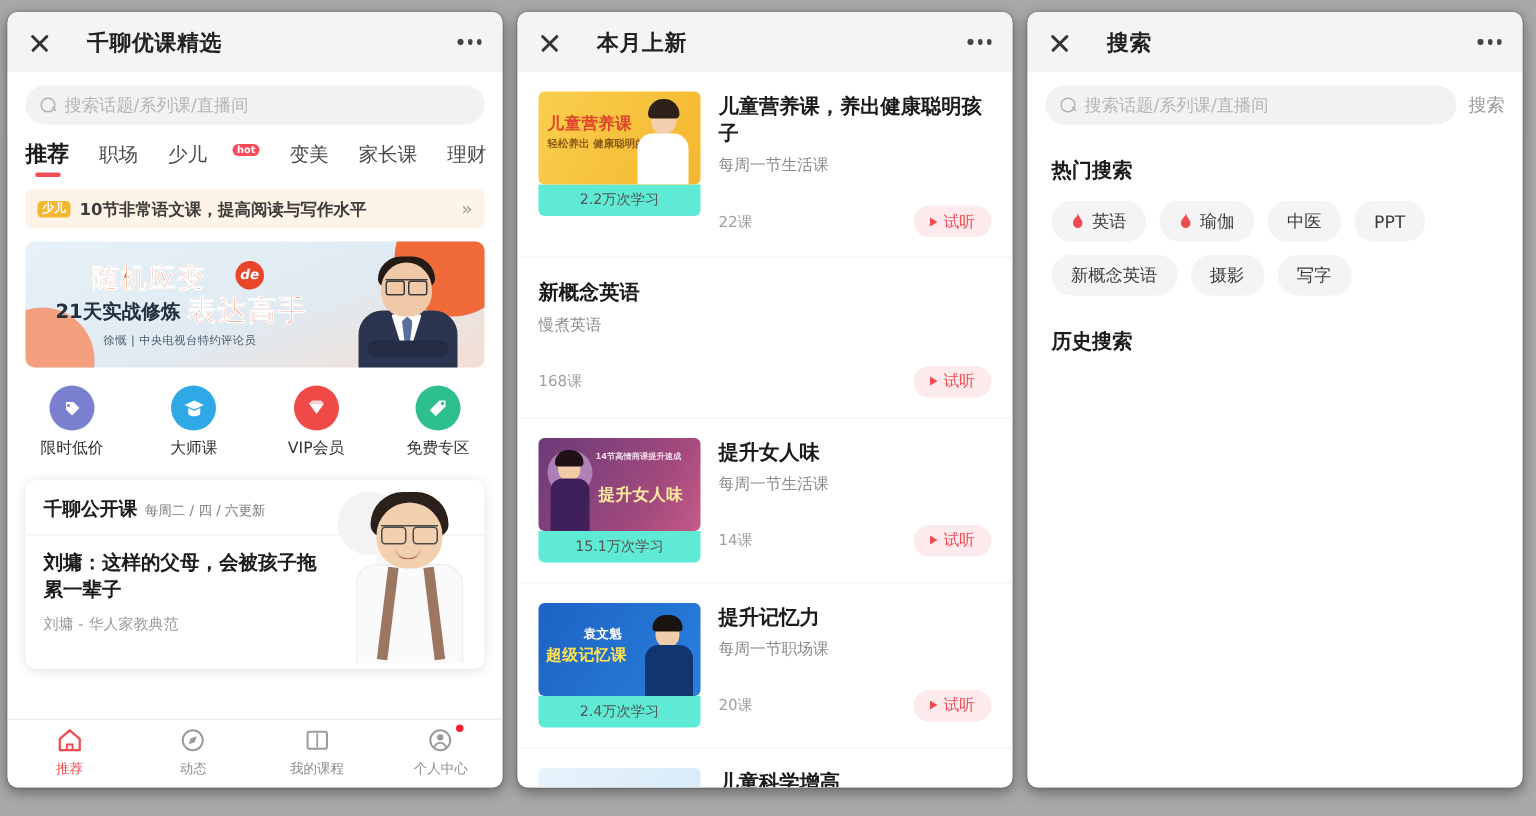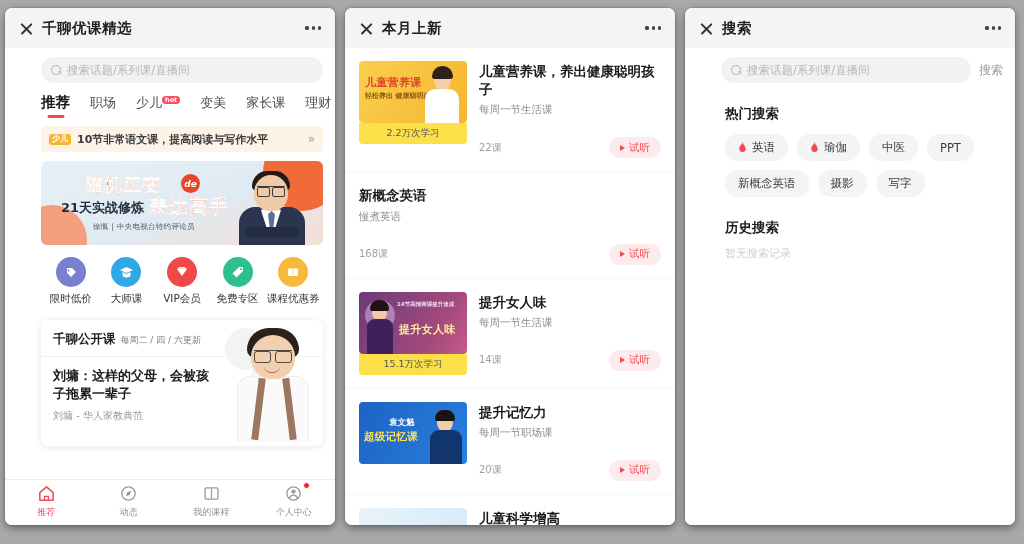--- a/index.html
+++ b/index.html
@@ -24,37 +24,37 @@
     display: flex; flex-direction: column;
   }
 
   
   .hdr {
     flex: 0 0 auto;
     height: 40px;
     background: #f4f4f4;
     display: flex; align-items: center;
     padding: 0 14px;
-    gap: 8px;
+    gap: 24px;
   }
   .close-x {
     width: 15px; height: 15px; position: relative; flex: 0 0 auto;
   }
   .close-x:before, .close-x:after {
     content: ""; position: absolute; left: 0; top: 7px;
     width: 15px; height: 1.6px; background: #333; border-radius: 1px;
   }
   .close-x:before { transform: rotate(45deg); }
   .close-x:after  { transform: rotate(-45deg); }
   .hdr-title { font-size: 14.5px; color: #222; font-weight: 600; letter-spacing: .5px; }
   .dots { margin-left: auto; display: flex; gap: 3px; align-items: center; }
   .dots i { width: 3.2px; height: 3.2px; border-radius: 50%; background: #444; display: block; }
 
   
-  .body { flex: 1 1 auto; overflow: hidden; position: relative; background: #fff; padding-left: 24px; }
+  .body { flex: 1 1 auto; overflow: hidden; position: relative; background: #fff; }
 
   
   .searchwrap { padding: 9px 12px 6px 12px; background: #fff; display: flex; align-items: center; gap: 8px; }
   .searchbox {
     flex: 1 1 auto; height: 26px; background: #f2f2f3;
     border-radius: 13px; display: flex; align-items: center;
     padding: 0 10px; gap: 6px;
   }
   .mag { width: 10px; height: 10px; position: relative; flex: 0 0 auto; }
   .mag:before {
@@ -72,21 +72,21 @@
   .tabs { display: flex; align-items: flex-end; gap: 20px; padding: 4px 12px 0 12px; }
   .tab { position: relative; padding-bottom: 8px; font-size: 13px; color: #4a4a4a; white-space: nowrap; }
   .tab.active { color: #1a1a1a; font-weight: 700; font-size: 14.5px; }
   .tab.active:after {
     content: ""; position: absolute; left: 50%; transform: translateX(-50%);
     bottom: 2px; width: 17px; height: 2.6px; background: #ef4c52; border-radius: 2px;
   }
   .hotbadge {
     display: inline-block; vertical-align: super;
     background: #fa4a5b; color: #fff; font-size: 6.5px; font-weight: 700;
-    border-radius: 5px; padding: 1px 3px; margin-left: 0; line-height: 1;
+    border-radius: 5px; padding: 1px 3px; margin-left: 17px; line-height: 1;
   }
 
   
   .notice {
     margin: 6px 12px 0 12px; height: 26px; background: #fdf3e6;
     border-radius: 4px; display: flex; align-items: center; padding: 0 8px; gap: 6px;
   }
   .nbadge {
     background: #f5b731; color: #fff; font-size: 8px; font-weight: 700;
     border-radius: 3px; padding: 1.5px 3px; line-height: 1; flex: 0 0 auto;
@@ -168,21 +168,21 @@
   .bn .bl { font-size: 9px; color: #8d8d8d; }
   .bn.active .bl { color: #ef4c52; }
   .reddot { position: absolute; right: 16px; top: -2px; width: 7px; height: 7px; border-radius: 50%; background: #f5222d; border: 1.3px solid #fff; }
 
   
   .clist { padding: 0; background: #fff; }
   .crow { display: flex; gap: 12px; padding: 13px 14px 13px 14px; align-items: flex-start; position: relative; }
   .crow + .crow { border-top: 1px solid #f5f5f5; }
   .thumbwrap { flex: 0 0 auto; width: 108px; }
   .thumb { width: 108px; height: 62px; border-radius: 4px; overflow: hidden; position: relative; }
-  .learn { width: 108px; height: 21px; background: #fde047; border-radius: 0 0 4px 4px; display: flex; align-items: center; justify-content: center; font-size: 9.5px; color: #555; }
+  .learn { width: 108px; height: 21px; background: #5eead4; border-radius: 0 0 4px 4px; display: flex; align-items: center; justify-content: center; font-size: 9.5px; color: #555; }
   .cinfo { flex: 1 1 auto; min-width: 0; padding-top: 1px; }
   .ctitle { font-size: 13.5px; font-weight: 700; color: #1b1b1b; line-height: 1.35; }
   .csub { font-size: 10.5px; color: #8c8c8c; margin-top: 5px; }
   .cfoot { display: flex; align-items: center; margin-top: 20px; }
   .ccount { font-size: 10px; color: #a0a0a0; }
   .trybtn {
     margin-left: auto; background: #fdeaec; color: #ef4c52; font-size: 10.5px;
     border-radius: 11px; padding: 3.5px 11px; display: flex; align-items: center; gap: 4px;
   }
   .ptri { width: 0; height: 0; border-left: 5px solid #ef4c52; border-top: 3.2px solid transparent; border-bottom: 3.2px solid transparent; }
@@ -299,29 +299,20 @@
         </div>
         <div class="qi">
           <span class="qc" style="background:#2ec08c">
             <svg width="16" height="16" viewBox="0 0 16 16">
                 <path d="M9 3h4v4l-6.5 6.5L2.5 9.5 9 3z" fill="#fff"></path>
                 <circle cx="11" cy="5" r="1.1" fill="#2ec08c"></circle>
               </svg>
           </span>
           <span class="ql">免费专区</span>
         </div>
-        <div class="qi">
-          <span class="qc" style="background:#f6b93b">
-            <svg width="16" height="16" viewBox="0 0 16 16">
-                <rect x="3" y="4.5" width="10" height="7.5" rx="1" fill="#fff"></rect>
-                <path d="M8 5.5v5" stroke="#f6b93b" stroke-width="1" stroke-dasharray="1.2 1"></path>
-              </svg>
-          </span>
-          <span class="ql">课程优惠券</span>
-        </div>
       </div>
 
       <div class="occard">
         <div class="oc-top">
           <span class="oc-brand">千聊公开课</span>
           <span class="oc-when">每周二 / 四 / 六更新</span>
         </div>
         <div class="oc-title">刘墉：这样的父母，会被孩子拖累一辈子</div>
         <div class="oc-author">刘墉 - 华人家教典范</div>
         <span class="oc-bubble"></span>
@@ -450,20 +441,21 @@
 
       <div class="crow">
         <div class="thumbwrap">
           <div class="thumb th-blue">
             <span class="th-txt" style="left:5px;top:28px;font-size:10.5px;color:#ffe24f">超级记忆课</span>
             <span class="th-txt2" style="left:30px;top:15px;font-size:8.5px;color:#fff">袁文魁</span>
             <span style="position:absolute;right:14px;top:12px;width:16px;height:18px;border-radius:50%;background:#f0cda9"></span>
             <span style="position:absolute;right:12px;top:8px;width:20px;height:11px;border-radius:10px 10px 3px 3px;background:#1a1410"></span>
             <span style="position:absolute;right:5px;top:28px;width:32px;height:34px;background:#12356e;border-radius:9px 9px 0 0"></span>
           </div>
+          <div class="learn">2.4万次学习</div>
         </div>
         <div class="cinfo">
           <div class="ctitle">提升记忆力</div>
           <div class="csub">每周一节职场课</div>
           <div class="cfoot">
             <span class="ccount">20课</span>
             <span class="trybtn">
                 <i class="ptri"></i>
                 <span>试听</span>
               </span>
@@ -540,18 +532,17 @@
               <span>摄影</span>
             </span>
           <span class="tag">
               <span>写字</span>
             </span>
         </div>
       </div>
 
       <div class="sec" style="padding-top:22px">
         <div class="sec-title">历史搜索</div>
-        <div class="empty">暂无搜索记录</div>
       </div>
     </div>
   </div>
 
 </div>
 
 </body></html>

